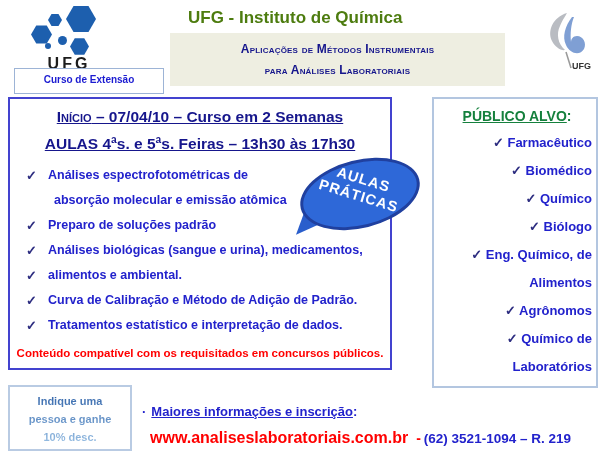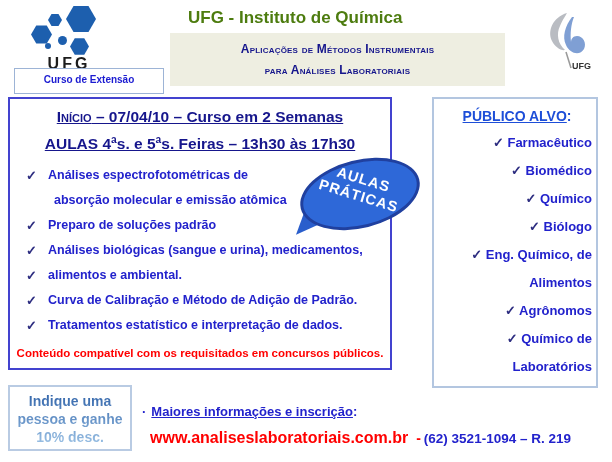--- a/index.html
+++ b/index.html
@@ -55,29 +55,29 @@
   .balloon-tail { position:absolute; left:3px; top:52px; width:26px; height:26px;
     background:#2a5ecc; clip-path:polygon(0 95%, 35% 0, 100% 50%); }
   .balloon-text { position:absolute; left:16px; top:13px; width:104px; text-align:center;
     transform:rotate(17deg); color:#ffffff; font-size:14.5px; line-height:17px;
     letter-spacing:1px; }
 
   
   .audience-box { position:absolute; left:432px; top:97px; width:166px; height:291px;
     border:2px solid #b3c6e0; box-sizing:border-box; background:#fff;
     padding:9px 4px 0 8px; }
-  .aud-title { text-align:center; font-size:14px; color:#1d4ed8; margin-bottom:5px; }
+  .aud-title { text-align:center; font-size:14px; color:#15803d; margin-bottom:5px; }
   .aud-title .u { text-decoration:underline; }
   .aud-item { font-size:13px; color:#2222cc; line-height:28px;text-align:right; }
   .chk2 { color:#2d2d80; font-size:13px; }
 
   
   .promo-box { position:absolute; left:8px; top:385px; width:124px; height:66px;
     border:2px solid #b9cbe3; box-sizing:border-box; text-align:center;
-    padding-top:5px; font-size:14px; line-height:18px; }
+    padding-top:5px; font-size:11px; line-height:18px; }
   .promo-text { color:#4f81bd; }
   @supports ((-webkit-background-clip: text) or (background-clip: text)) {
     .promo-text { background:linear-gradient(180deg,#2f62a8 0%,#9dc3e6 100%);
       -webkit-background-clip:text; background-clip:text;
       -webkit-text-fill-color:transparent; color:transparent; }
   }
   .info-line { position:absolute; left:142px; top:404px; font-size:13px; color:#2222cc; }
   .info-line .dot { margin-right:5px; text-decoration:none; }
   .info-label { text-decoration:underline; }
   .contact-line { position:absolute; left:150px; top:429px; white-space:nowrap; }

